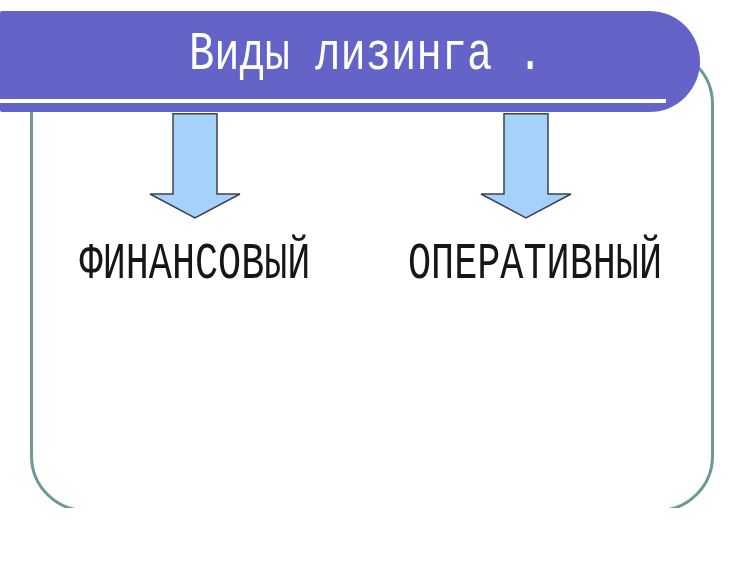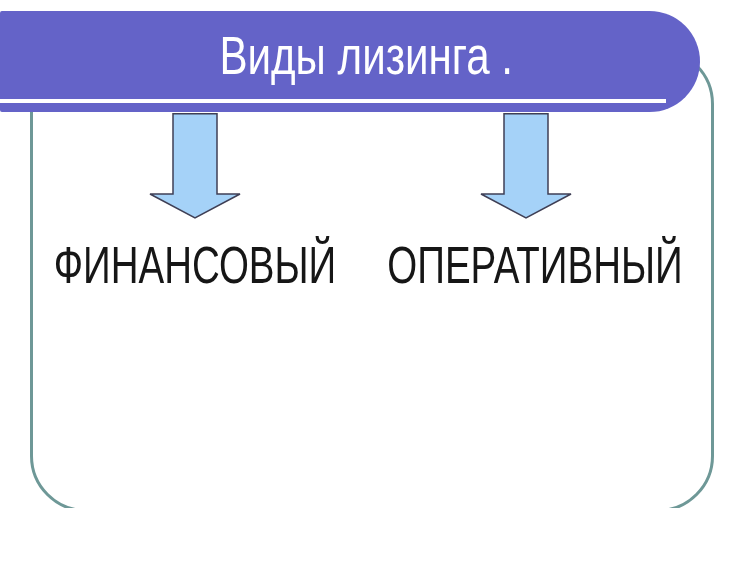--- a/index.html
+++ b/index.html
@@ -6,21 +6,21 @@
     margin: 0;
     padding: 0;
     background: #ffffff;
   }
   .slide {
     position: relative;
     width: 750px;
     height: 508px;
     background: var(--page-bg, #ffffff);
     overflow: hidden;
-    font-family: Liberation Sans, sans-serif;
+    font-family: Liberation Mono, monospace;
   }
   
   .content-box {
     position: absolute;
     left: 30px;
     top: 48px;
     width: 684px;
     height: 464px;
     box-sizing: border-box;
     border: 3px solid var(--box-border, #6E9897);

